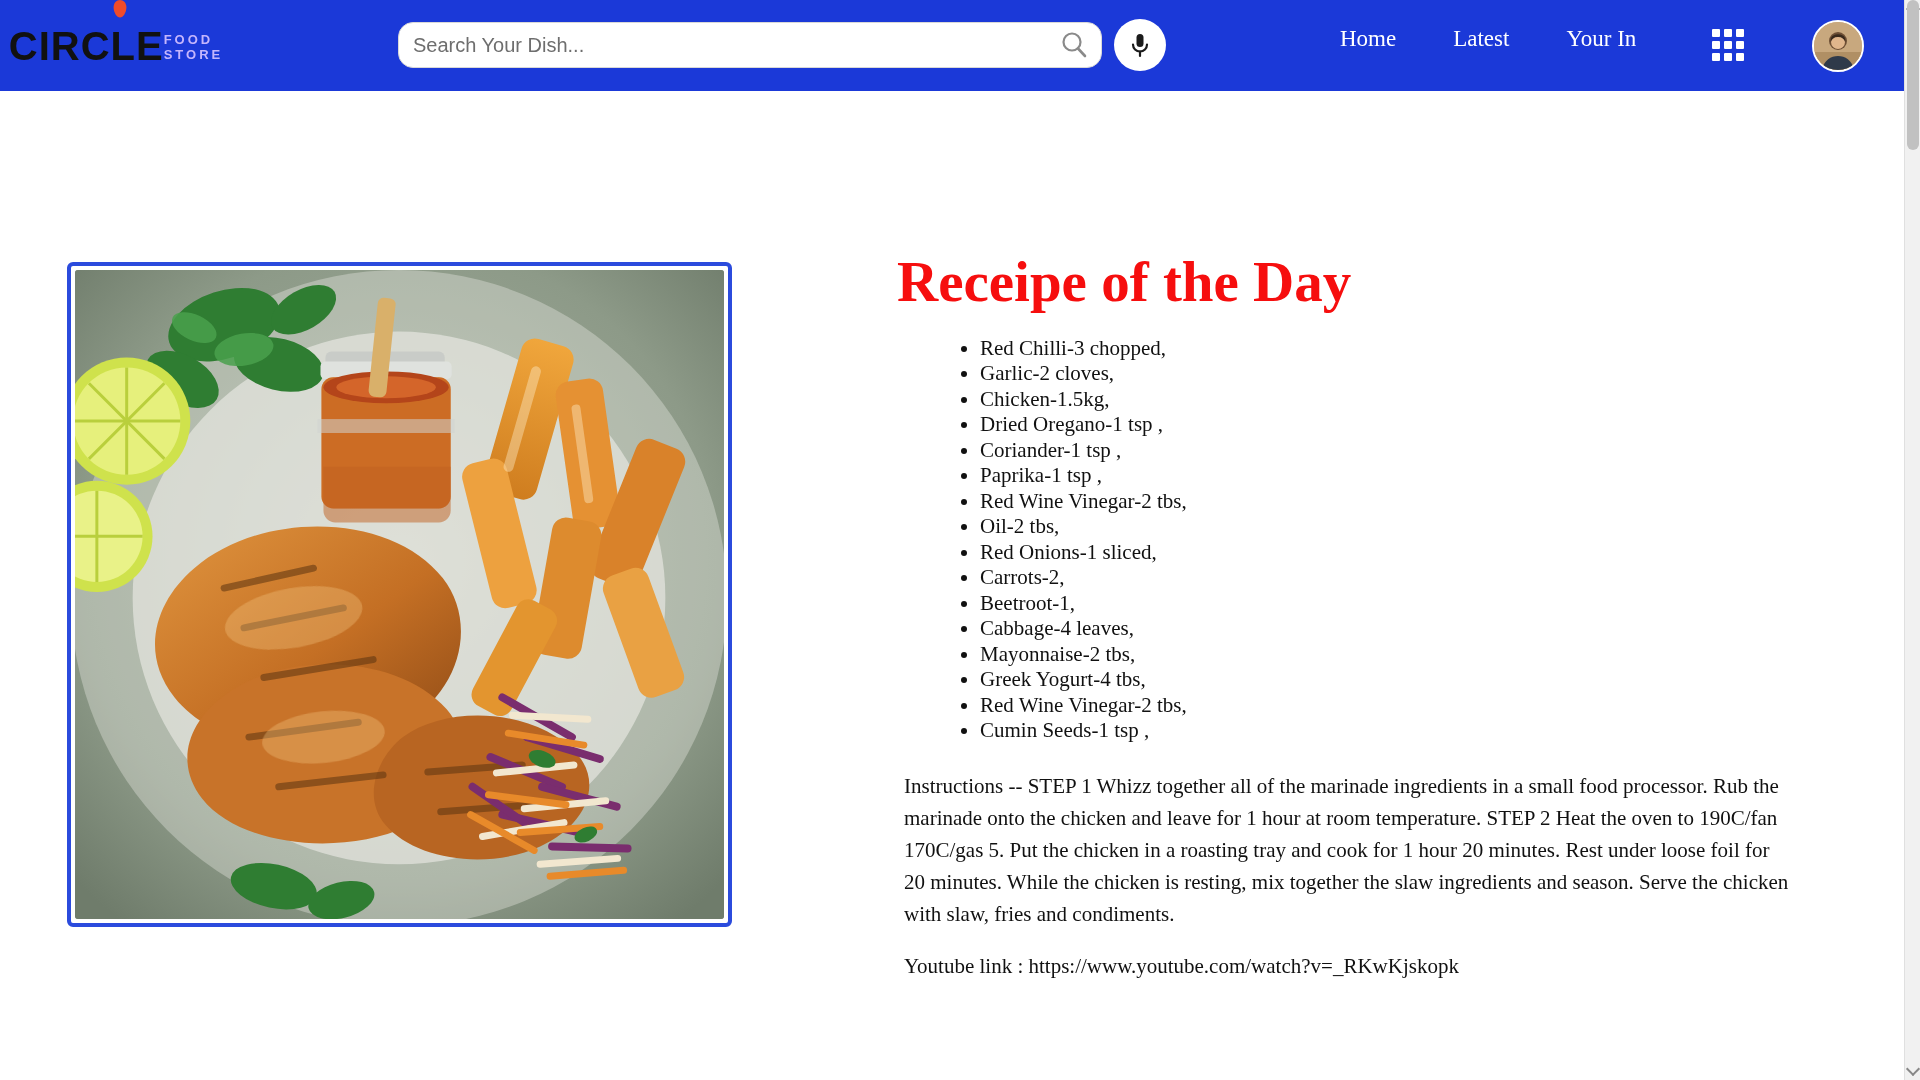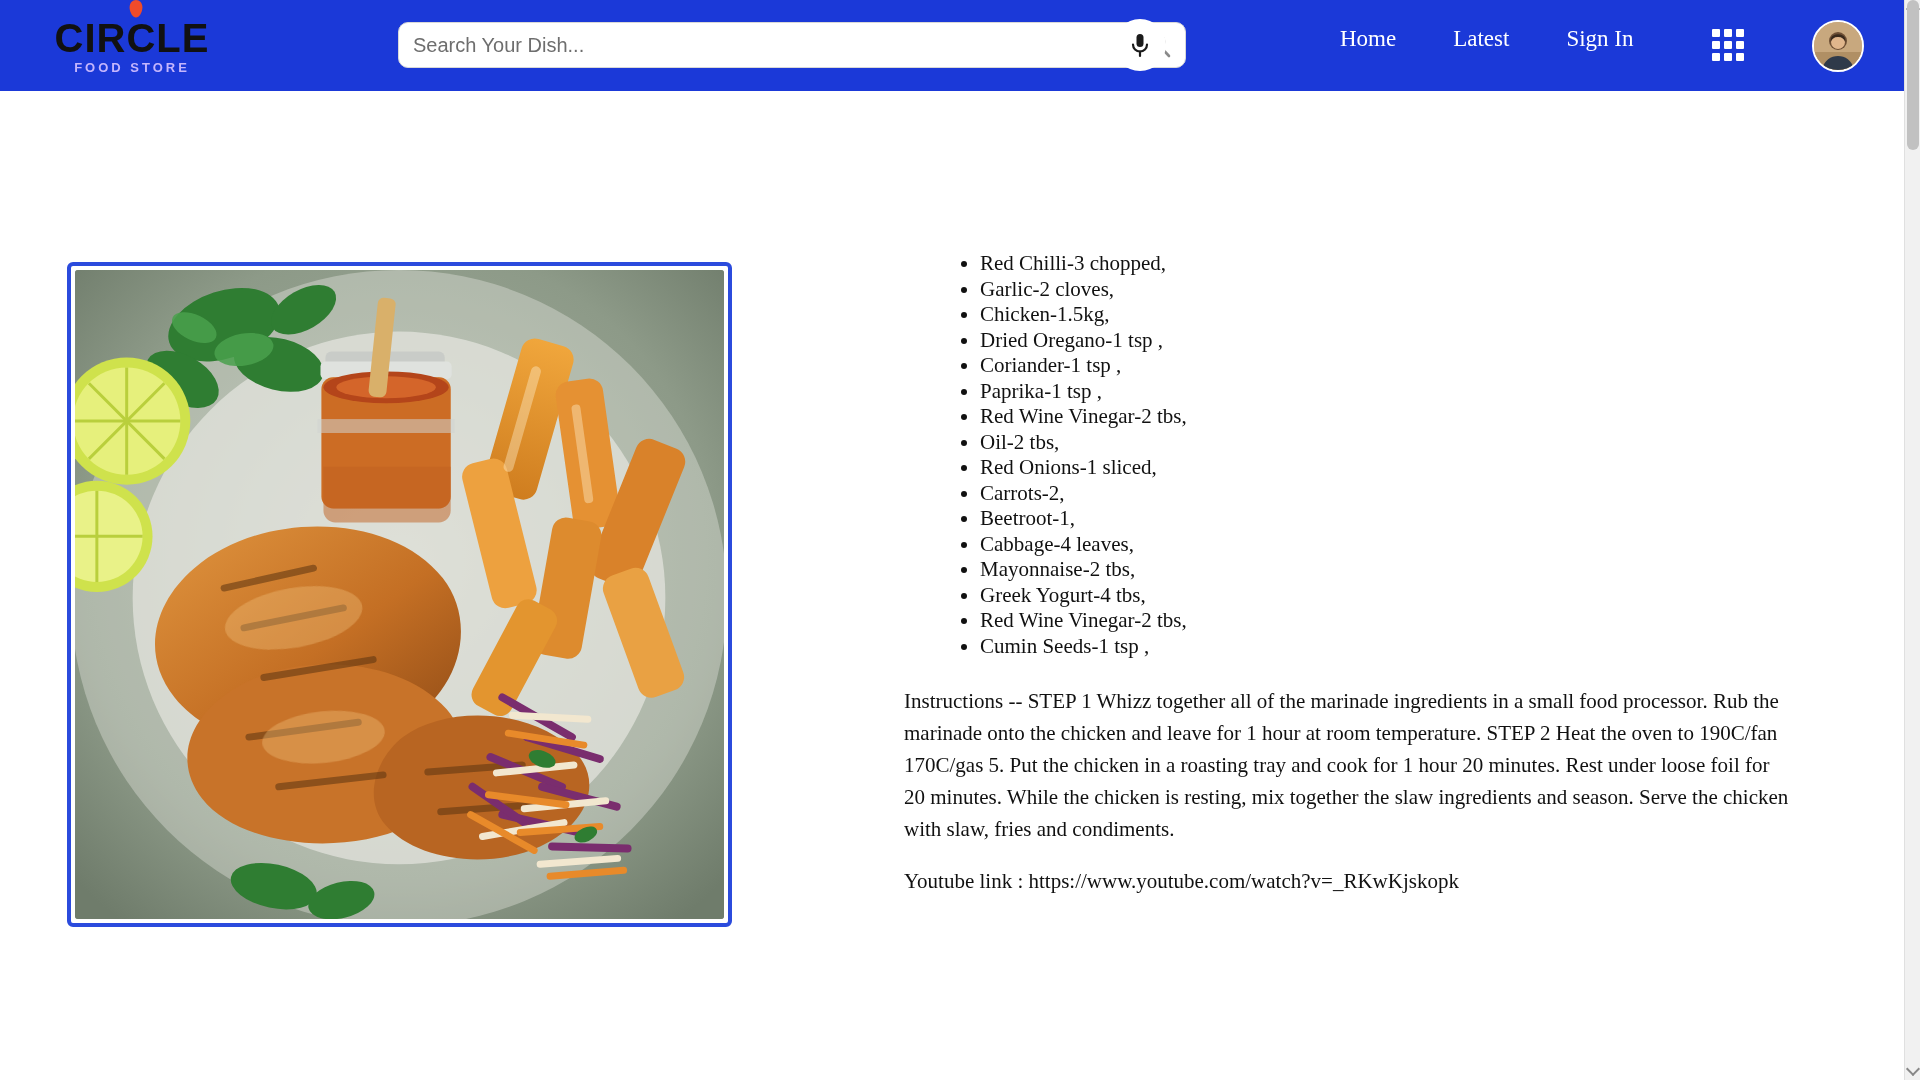--- a/index.html
+++ b/index.html
@@ -16,26 +16,26 @@
     position: relative;
     width: 1920px;
     height: 91px;
     background: #1b39d8;
     display: flex;
     align-items: center;
   }
 
   .logo {
     position: absolute;
-    left: 42px;
+    left: 26px;
     top: 8px;
     width: 180px;
     height: 76px;
     display: flex;
-    flex-direction: column;
+    flex-direction: row;
     align-items: center;
     justify-content: center;
   }
   .logo-main {
     position: relative;
     font-family: "Liberation Sans", sans-serif;
     font-weight: bold;
     font-size: 40px;
     letter-spacing: 1px;
     color: #111111;
@@ -54,25 +54,25 @@
     font-size: 13px;
     letter-spacing: 3px;
     color: #c4b5fd;
     margin-top: 2px;
   }
 
   .search-wrap {
     position: absolute;
     left: 398px;
     top: 22px;
-    width: 788px;
+    width: 704px;
     height: 46px;
     background: #ffffff;
     border: 1px solid #d8d8d8;
-    border-radius: 10px;
+    border-radius: 15px;
     display: flex;
     align-items: center;
   }
   .search-input {
     flex: 1;
     border: none;
     outline: none;
     height: 44px;
     padding: 0 14px;
     font-family: "Liberation Sans", sans-serif;
@@ -284,21 +284,21 @@
     <svg width="26" height="28" viewBox="0 0 26 28">
       <rect x="9.5" y="3" width="7" height="13" rx="3.5" fill="#1b1b1b"></rect>
       <path d="M6 13.5a7 7 0 0 0 14 0" fill="none" stroke="#1b1b1b" stroke-width="2.2" stroke-linecap="round"></path>
       <line x1="13" y1="20.5" x2="13" y2="25" stroke="#1b1b1b" stroke-width="2.2" stroke-linecap="round"></line>
     </svg>
   </button>
 
   <nav class="nav">
     <a href="#">Home</a>
     <a href="#">Latest</a>
-    <a href="#">Sign In</a>
+    <a href="#">Your In</a>
   </nav>
 
   <div class="grid-icon">
     <i></i>
       <i></i>
       <i></i>
     <i></i>
       <i></i>
       <i></i>
     <i></i>
@@ -448,20 +448,21 @@
 
         <g fill="#2f7d32">
           <ellipse cx="200" cy="620" rx="44" ry="22" transform="rotate(12 200 620)"></ellipse>
           <ellipse cx="268" cy="634" rx="34" ry="18" transform="rotate(-14 268 634)"></ellipse>
         </g>
       </svg>
     </div>
   </div>
 
   <div class="content">
+    <h1 class="recipe-title">Receipe of the Day</h1>
     <ul class="ingredients">
       <li>Red Chilli-3 chopped,</li>
       <li>Garlic-2 cloves,</li>
       <li>Chicken-1.5kg,</li>
       <li>Dried Oregano-1 tsp ,</li>
       <li>Coriander-1 tsp ,</li>
       <li>Paprika-1 tsp ,</li>
       <li>Red Wine Vinegar-2 tbs,</li>
       <li>Oil-2 tbs,</li>
       <li>Red Onions-1 sliced,</li>

